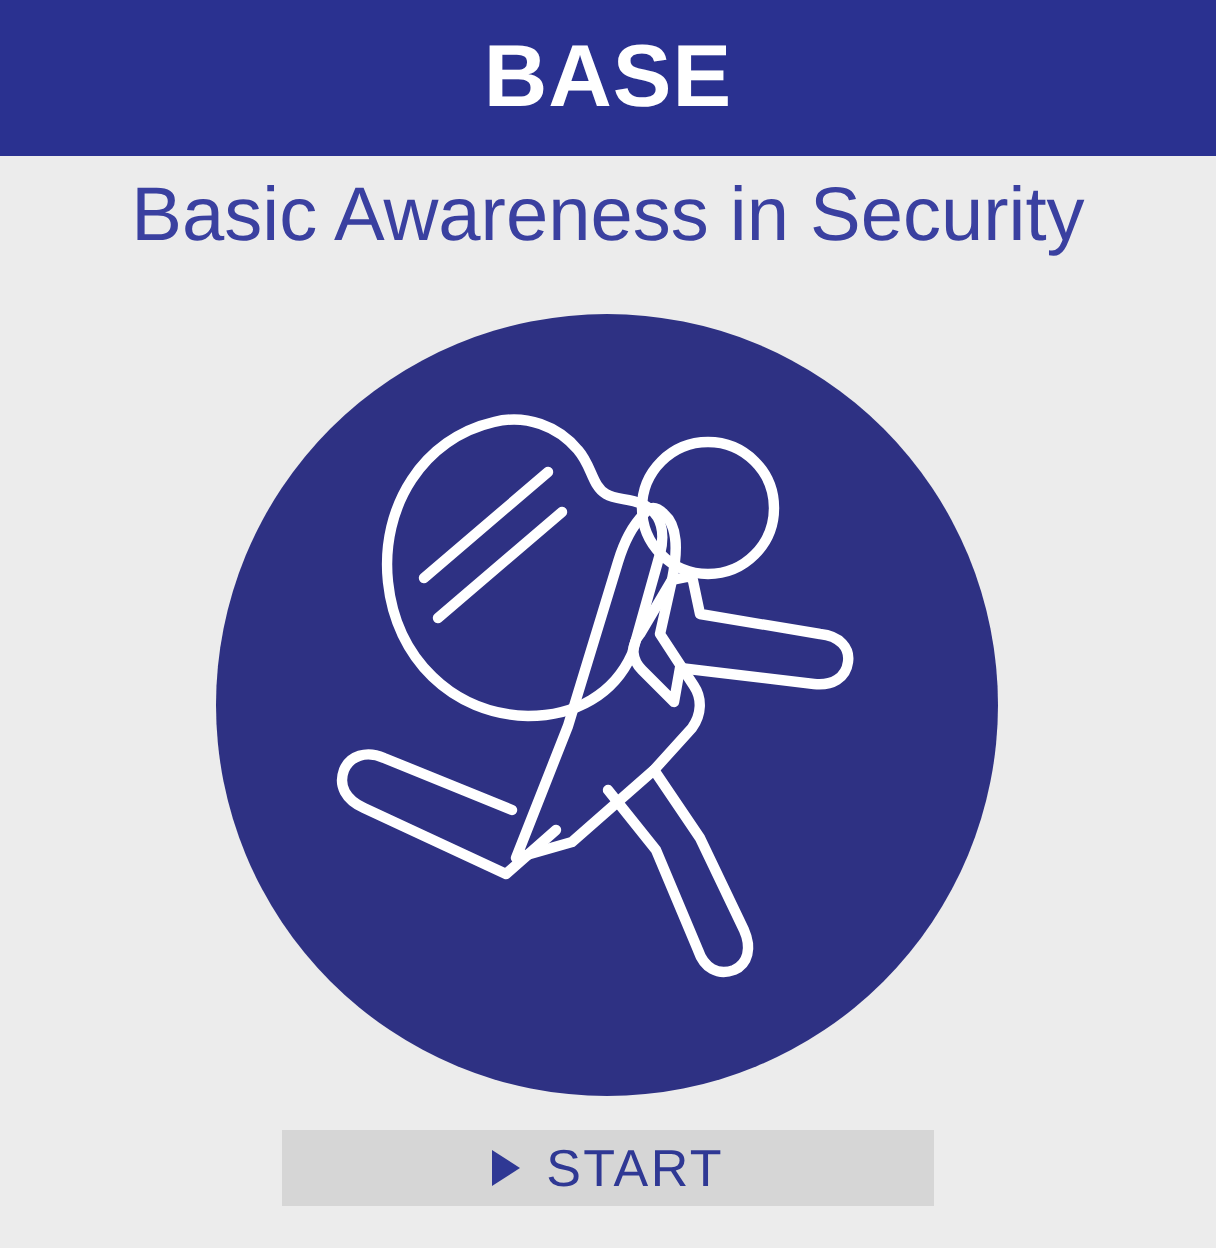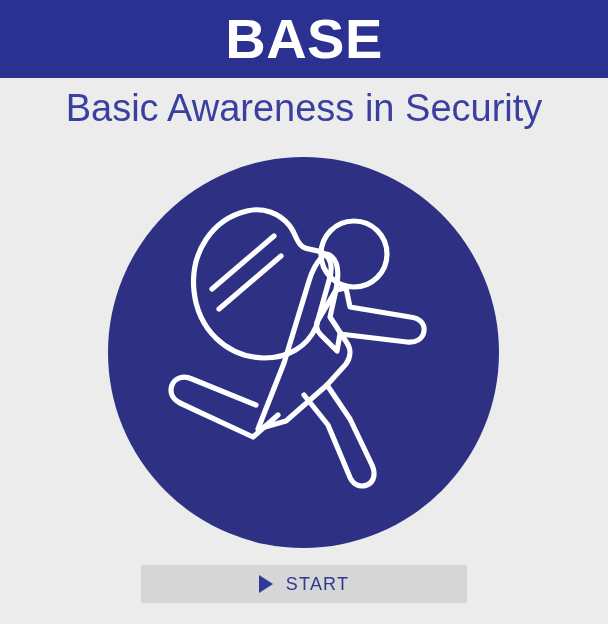--- a/index.html
+++ b/index.html
@@ -31,21 +31,21 @@
     width: 608px;
     height: 78px;
     background: #2a3190;
     display: flex;
     align-items: center;
     justify-content: center;
   }
   .app-title {
     color: #ffffff;
     font-family: "Liberation Sans", sans-serif;
-    font-size: 56px;
+    font-size: 44px;
     font-weight: bold;
     letter-spacing: 0.5px;
     line-height: 1;
     margin: 0;
     user-select: none;
   }
 
   
   .subtitle-wrap {
     position: absolute;
@@ -103,21 +103,21 @@
     display: inline-block;
     width: 0;
     height: 0;
     border-style: solid;
     border-width: 9px 0 9px 14px;
     border-color: transparent transparent transparent #2f3894;
     flex: 0 0 auto;
   }
   .start-label {
     color: #2f3894;
-    font-size: 18px;
+    font-size: 26px;
     font-weight: normal;
     letter-spacing: 1.2px;
     line-height: 1;
     user-select: none;
   }
 </style>
 </head>
 <body>
 
 <div class="page">

